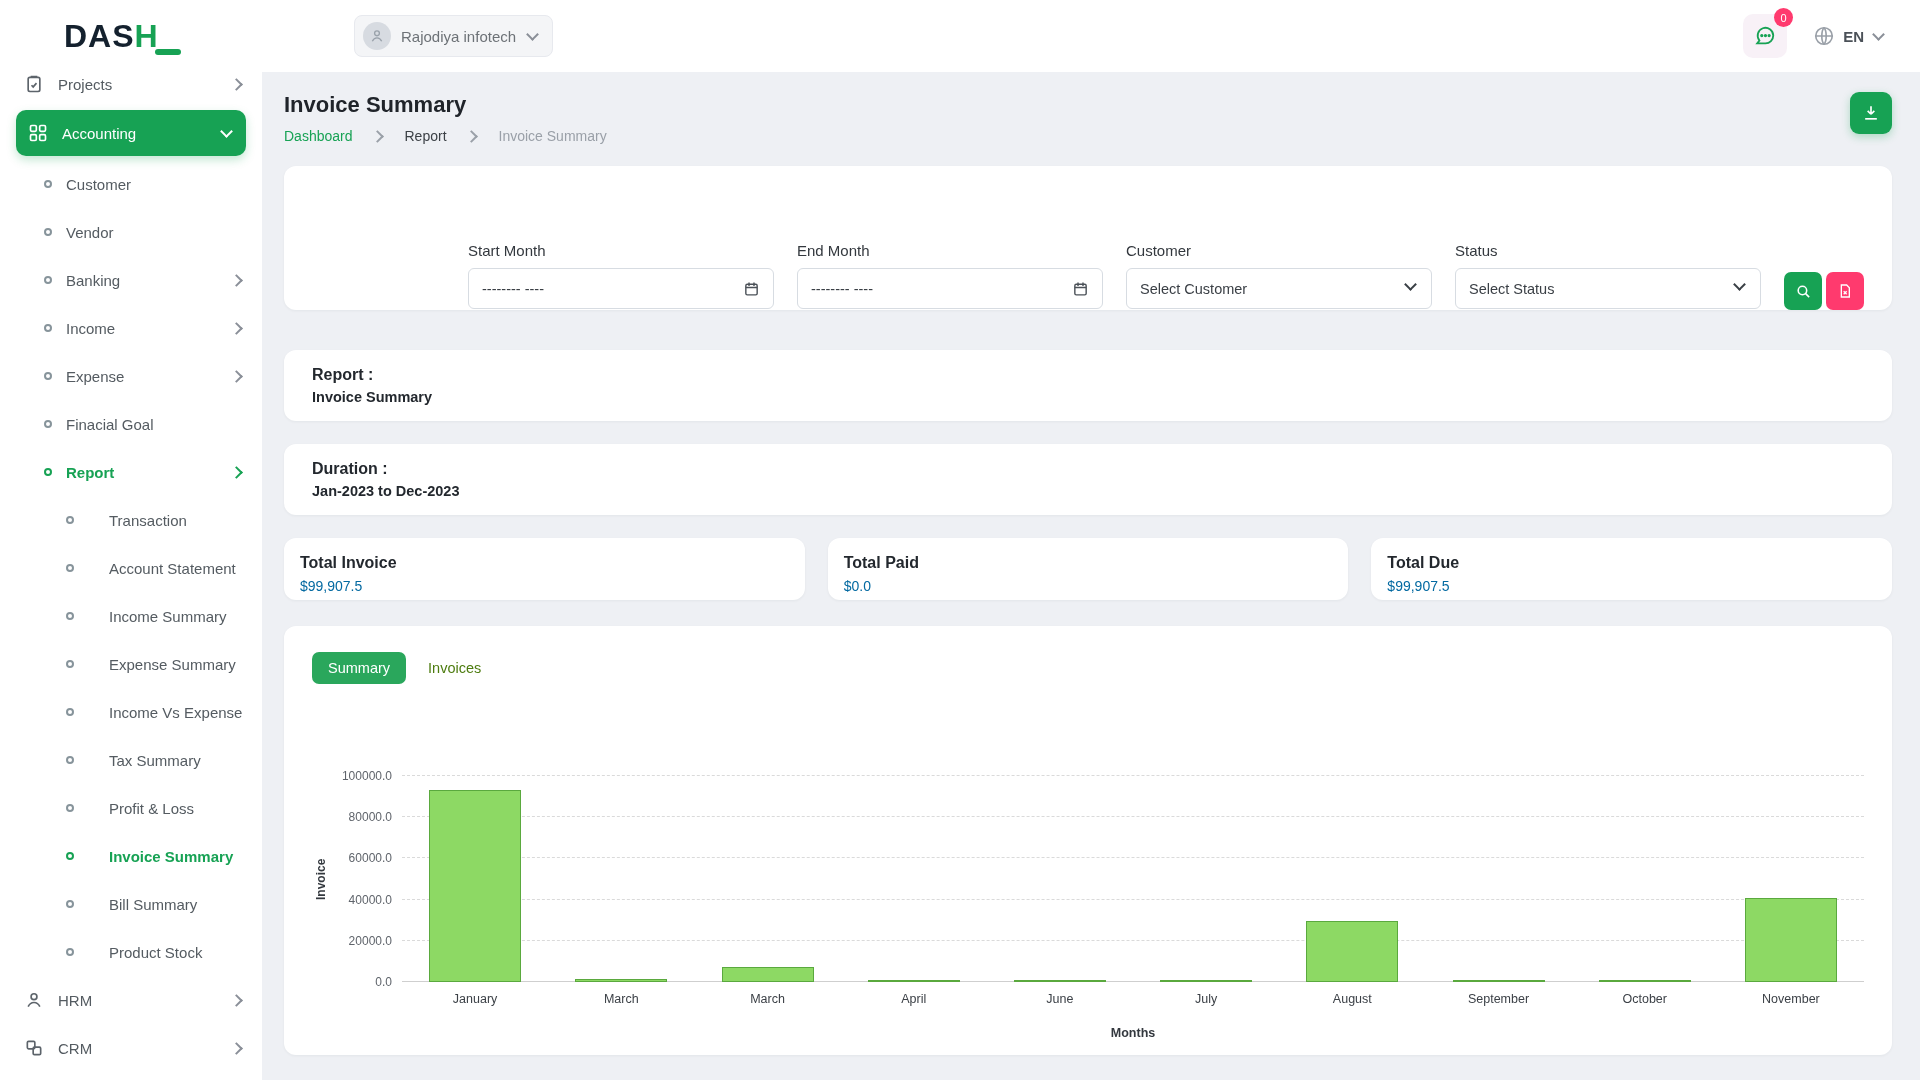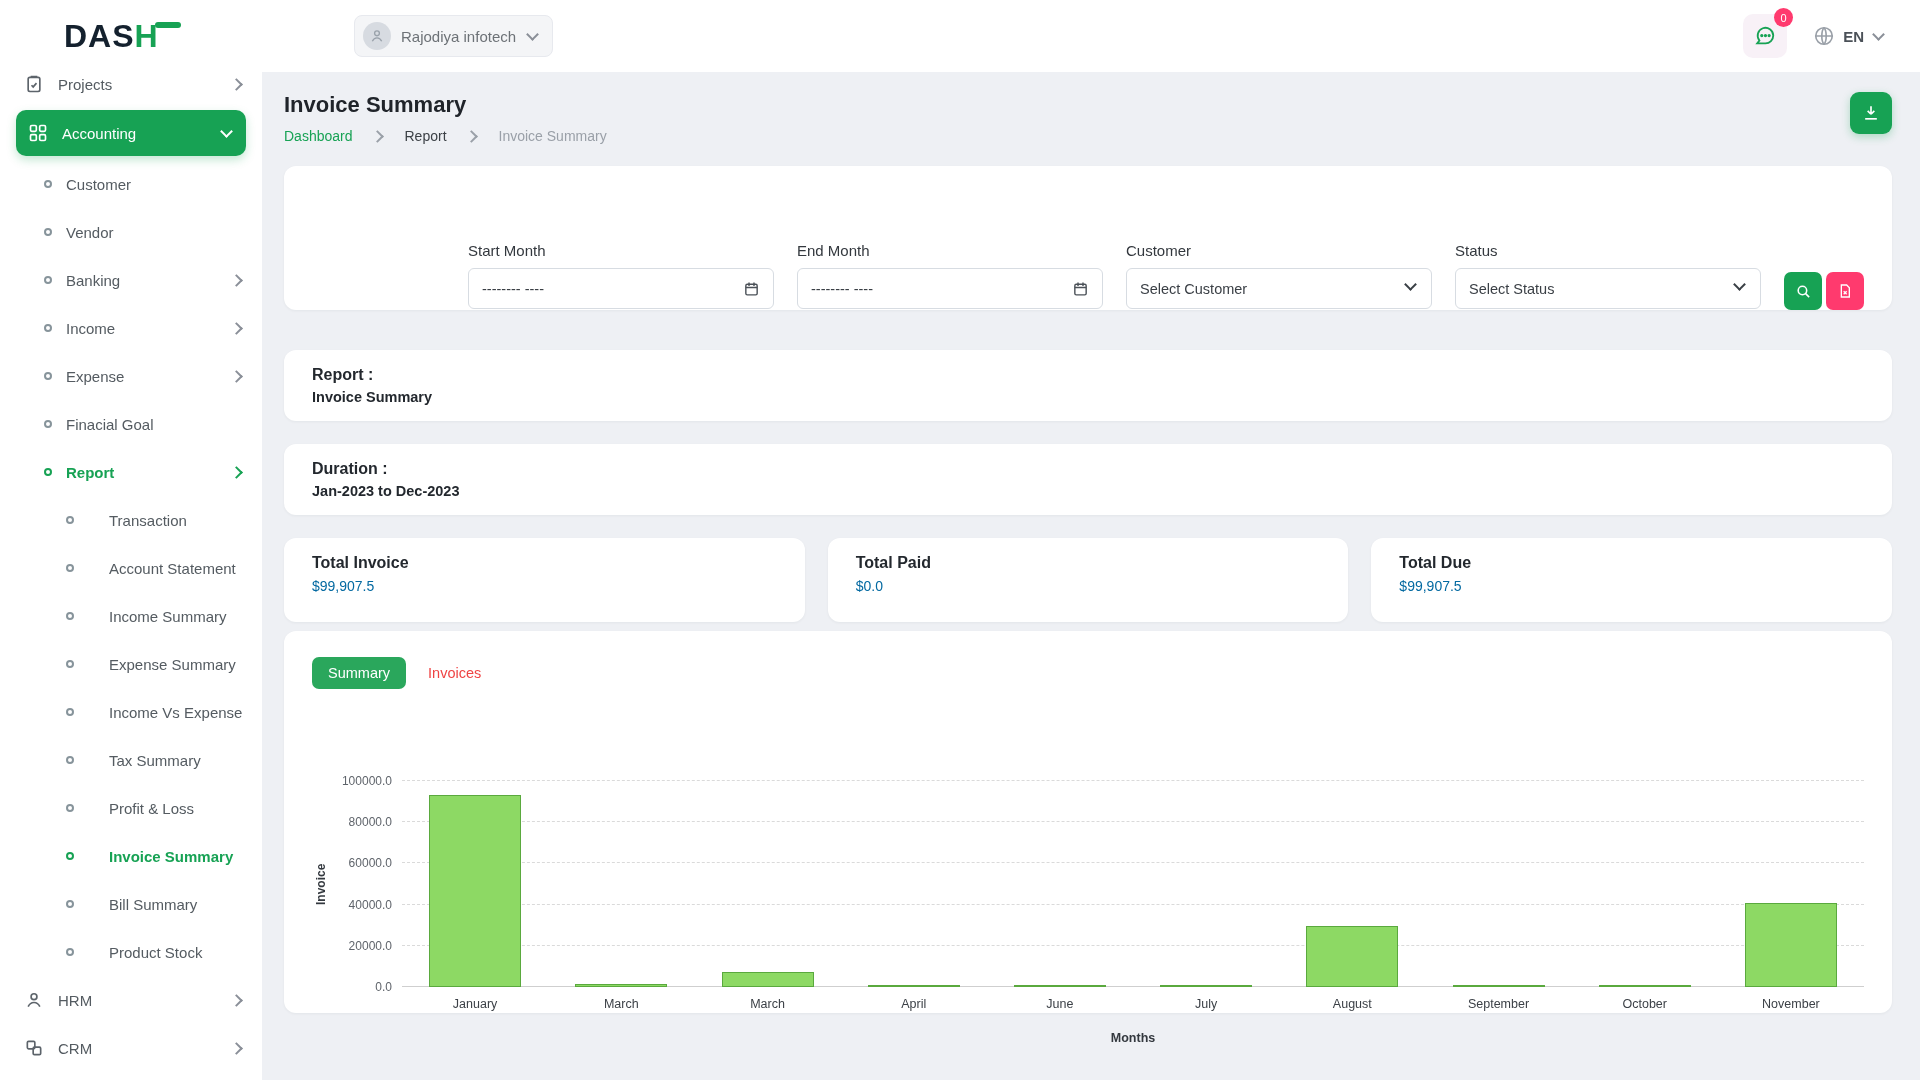--- a/index.html
+++ b/index.html
@@ -1,21 +1,21 @@
 <!DOCTYPE html>
 <html><head>
 <meta charset="utf-8">
 <style>
   * { margin:0; padding:0; box-sizing:border-box; }
   html,body { width:1920px; height:1080px; overflow:hidden; }
   body { background:#eef0f4; font-family:"Liberation Sans", sans-serif; color:#2b2b2b; }
 
   
   .topbar { position:fixed; top:0; left:0; right:0; height:72px; background:#fff; display:flex; align-items:center; padding:0 36px 0 64px; z-index:20; }
-  .logo { position:relative; display:flex; align-items:flex-start; font-weight:800; font-size:32px; letter-spacing:1px; width:200px; }
+  .logo { position:relative; display:flex; align-items:flex-end; font-weight:800; font-size:32px; letter-spacing:1px; width:200px; }
   .logo .l1 { color:#14212e; }
   .logo .l2 { color:#17a254; }
   .logo .l-bar { display:inline-block; width:26px; height:6px; background:#17a254; border-radius:3px; margin-left:-4px; margin-top:4px; }
   .company-pill { display:flex; align-items:center; gap:10px; background:#f4f5f7; border:1px solid #e7e9ee; border-radius:8px; padding:6px 14px 6px 8px; margin-left:90px; cursor:pointer; }
   .avatar { width:28px; height:28px; border-radius:50%; background:#d7dbe1; display:flex; align-items:center; justify-content:center; }
   .company-name { font-size:15px; color:#6d7277; }
   .topbar-right { margin-left:auto; display:flex; align-items:center; gap:26px; }
   .msg-btn { position:relative; width:44px; height:44px; border-radius:10px; background:#f8f1f7; display:flex; align-items:center; justify-content:center; cursor:pointer; }
   .badge { position:absolute; top:-6px; right:-6px; min-width:19px; height:19px; border-radius:10px; background:#ff3a6e; color:#fff; font-size:11px; display:flex; align-items:center; justify-content:center; padding:0 5px; }
   .lang { display:flex; align-items:center; gap:8px; cursor:pointer; }
@@ -70,30 +70,30 @@
   .sq-btn.pink { background:#ff3a6e; }
 
   
   .two-row { display:flex; gap:23px; margin-top:40px;flex-direction:column; }
   .two-row .card { flex:1; height:86px; padding:16px 28px; }
   .card-t1 { font-size:16px; font-weight:700; color:#23282e; }
   .card-t2 { font-size:14.5px; font-weight:700; color:#23282e; margin-top:5px; }
 
   
   .stats-row { display:flex; gap:23px; margin-top:23px; }
-  .stats-row .card { flex:1; height:84px; padding:16px 28px; }
+  .stats-row .card { flex:1; height:62px; padding:16px 16px; }
   .stat-label { font-size:16px; font-weight:700; color:#23282e; }
   .stat-value { font-size:14px; color:#0369a1; margin-top:6px; }
 
   
-  .chart-card { margin-top:9px; height:382px; padding:26px 28px 0 28px; }
+  .chart-card { margin-top:26px; height:429px; padding:26px 28px 0 28px; }
   .tabs { display:flex; gap:6px; }
   .tab { font-size:14.5px; padding:8px 16px; border-radius:7px; cursor:pointer; }
   .tab.active { background:#2aa75c; color:#fff; }
-  .tab.plain { color:#ef4444; }
+  .tab.plain { color:#4d7c0f; }
 
   .chart-wrap { margin-top:92px; }
   .chart-main { display:flex; }
   .ylab { writing-mode:vertical-rl; transform:rotate(180deg); height:206px; display:flex; align-items:center; justify-content:center; font-size:12px; font-weight:700; color:#33383e; width:18px; }
   .yaxis { position:relative; width:72px; height:206px; }
   .ytick { position:absolute; right:10px; transform:translateY(50%); font-size:12px; color:#5f646b; white-space:nowrap; }
   .plot-col { flex:1; }
   .plot { position:relative; height:206px; display:flex; align-items:flex-end; }
   .gridline { position:absolute; left:0; right:0; height:0; border-top:1px dashed #dadada; }
   .gridline.zero { border-top:1px solid #cfcfcf; }

